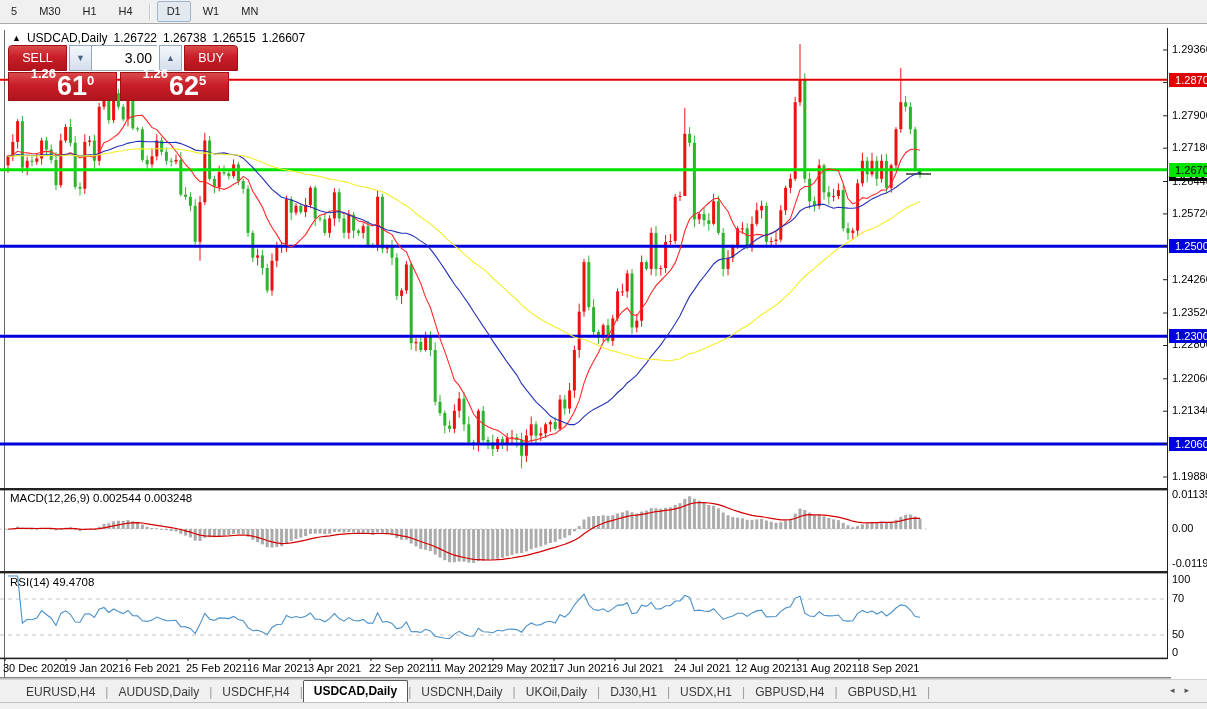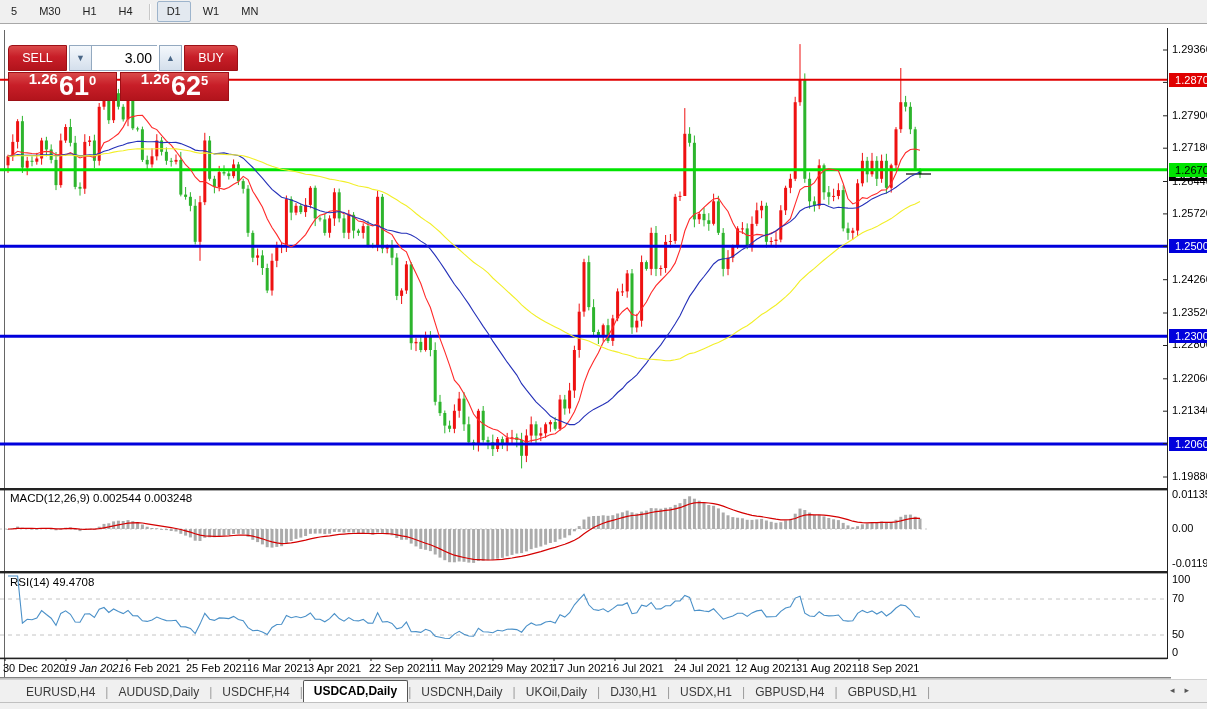--- a/index.html
+++ b/index.html
@@ -30,21 +30,21 @@
   .redgrad{background:linear-gradient(180deg,#da4a4a 0%,#c81e28 45%,#b2141c 100%);
            border:1px solid #9c1016;color:#fff;}
   #sell-btn{width:57px;border-radius:4px 0 0 0;font-size:12.5px;display:flex;align-items:center;justify-content:center;}
   #buy-btn{width:52px;border-radius:0 4px 0 0;font-size:12.5px;display:flex;align-items:center;justify-content:center;margin-left:2px;}
   .spin{width:21px;background:linear-gradient(180deg,#f4f8fc,#d4dfec);border:1px solid #93a9c0;
         display:flex;align-items:center;justify-content:center;font-size:9px;color:#4a6787;margin-left:2px;}
   #vol-field{width:60px;background:#fff;border:1px solid #93a9c0;border-left:none;border-right:none;
              font-size:14px;display:flex;align-items:center;justify-content:flex-end;padding-right:5px;}
   #trade .row2{position:absolute;left:0;top:27px;width:221px;height:29px;display:flex;}
   .quote{flex:1;display:flex;align-items:flex-end;justify-content:center;padding-bottom:1px;}
-  .quote .small{font-size:15px;font-weight:bold;margin-bottom:12px;text-align:center;}
+  .quote .small{font-size:13px;font-weight:bold;margin-bottom:18px;text-align:center;}
   .quote .big{font-size:27px;font-weight:bold;line-height:25px;margin-left:1px;}
   .quote .sup{font-size:13px;font-weight:bold;margin-bottom:11px;}
   .quote+.quote{margin-left:3px;}
   
   #tabbar{position:absolute;left:0;top:679px;width:1207px;height:23px;background:#f0f0f0;
           border-top:1px solid #d0d0d0;display:flex;align-items:flex-end;font-size:12px;color:#3a3a3a;}
   .tab{padding:3px 10px 4px 10px;white-space:nowrap;}
   .tab.active{background:#fff;border:1px solid #555;border-bottom:none;color:#000;font-weight:bold;
               border-radius:2px 2px 0 0;padding-bottom:5px;}
   .tab-sep{color:#9a9a9a;padding-bottom:4px;}
@@ -687,20 +687,23 @@
       <line x1="432" y1="634" x2="432" y2="637" stroke="#222" stroke-width="1"></line>
       <line x1="493" y1="634" x2="493" y2="637" stroke="#222" stroke-width="1"></line>
       <line x1="554" y1="634" x2="554" y2="637" stroke="#222" stroke-width="1"></line>
       <line x1="615" y1="634" x2="615" y2="637" stroke="#222" stroke-width="1"></line>
       <line x1="676" y1="634" x2="676" y2="637" stroke="#222" stroke-width="1"></line>
       <line x1="737" y1="634" x2="737" y2="637" stroke="#222" stroke-width="1"></line>
       <line x1="798" y1="634" x2="798" y2="637" stroke="#222" stroke-width="1"></line>
       <line x1="859" y1="634" x2="859" y2="637" stroke="#222" stroke-width="1"></line>
     </svg>
 
+  <div id="chart-title">
+    <span class="collapse-tri">▲</span><span>USDCAD,Daily</span><span class="num">1.26722</span><span class="num">1.26738</span><span class="num">1.26515</span><span class="num">1.26607</span>
+  </div>
 
   <div id="trade">
     <div class="row1">
       <div id="sell-btn" class="redgrad">SELL</div>
       <div class="spin">▼</div>
       <div id="vol-field">3.00</div>
       <div class="spin">▲</div>
       <div id="buy-btn" class="redgrad">BUY</div>
     </div>
     <div class="row2">
@@ -748,21 +751,21 @@
       <div class="axis-label" style="left: 1172px; top: 646px;">0</div>
       <div class="badge" style="top: 167px; background: rgb(0, 0, 0); color: rgb(255, 255, 255);">1.26607</div>
       <div class="badge" style="top: 73px; background: rgb(224, 0, 0); color: rgb(255, 255, 255);">1.28700</div>
       <div class="badge" style="top: 163px; background: rgb(0, 228, 0); color: rgb(0, 0, 0);">1.26700</div>
       <div class="badge" style="top: 239px; background: rgb(0, 0, 220); color: rgb(255, 255, 255);">1.25003</div>
       <div class="badge" style="top: 329px; background: rgb(0, 0, 220); color: rgb(255, 255, 255);">1.23003</div>
       <div class="badge" style="top: 437px; background: rgb(0, 0, 220); color: rgb(255, 255, 255);">1.20609</div>
     </div>
   <div id="date-layer">
       <div class="date-label" style="left: 3px;">30 Dec 2020</div>
-      <div class="date-label" style="left: 64px; font-style: italic;">19 Jan 2021</div>
+      <div class="date-label" style="left: 64px;">19 Jan 2021</div>
       <div class="date-label" style="left: 125px; text-align: right;">6 Feb 2021</div>
       <div class="date-label" style="left: 186px;">25 Feb 2021</div>
       <div class="date-label" style="left: 247px;">16 Mar 2021</div>
       <div class="date-label" style="left: 308px;">3 Apr 2021</div>
       <div class="date-label" style="left: 369px;">22 Sep 2021</div>
       <div class="date-label" style="left: 430px;">11 May 2021</div>
       <div class="date-label" style="left: 483px; padding-left: 8px;">29 May 2021</div>
       <div class="date-label" style="left: 552px;">17 Jun 2021</div>
       <div class="date-label" style="left: 613px;">6 Jul 2021</div>
       <div class="date-label" style="left: 674px;">24 Jul 2021</div>

